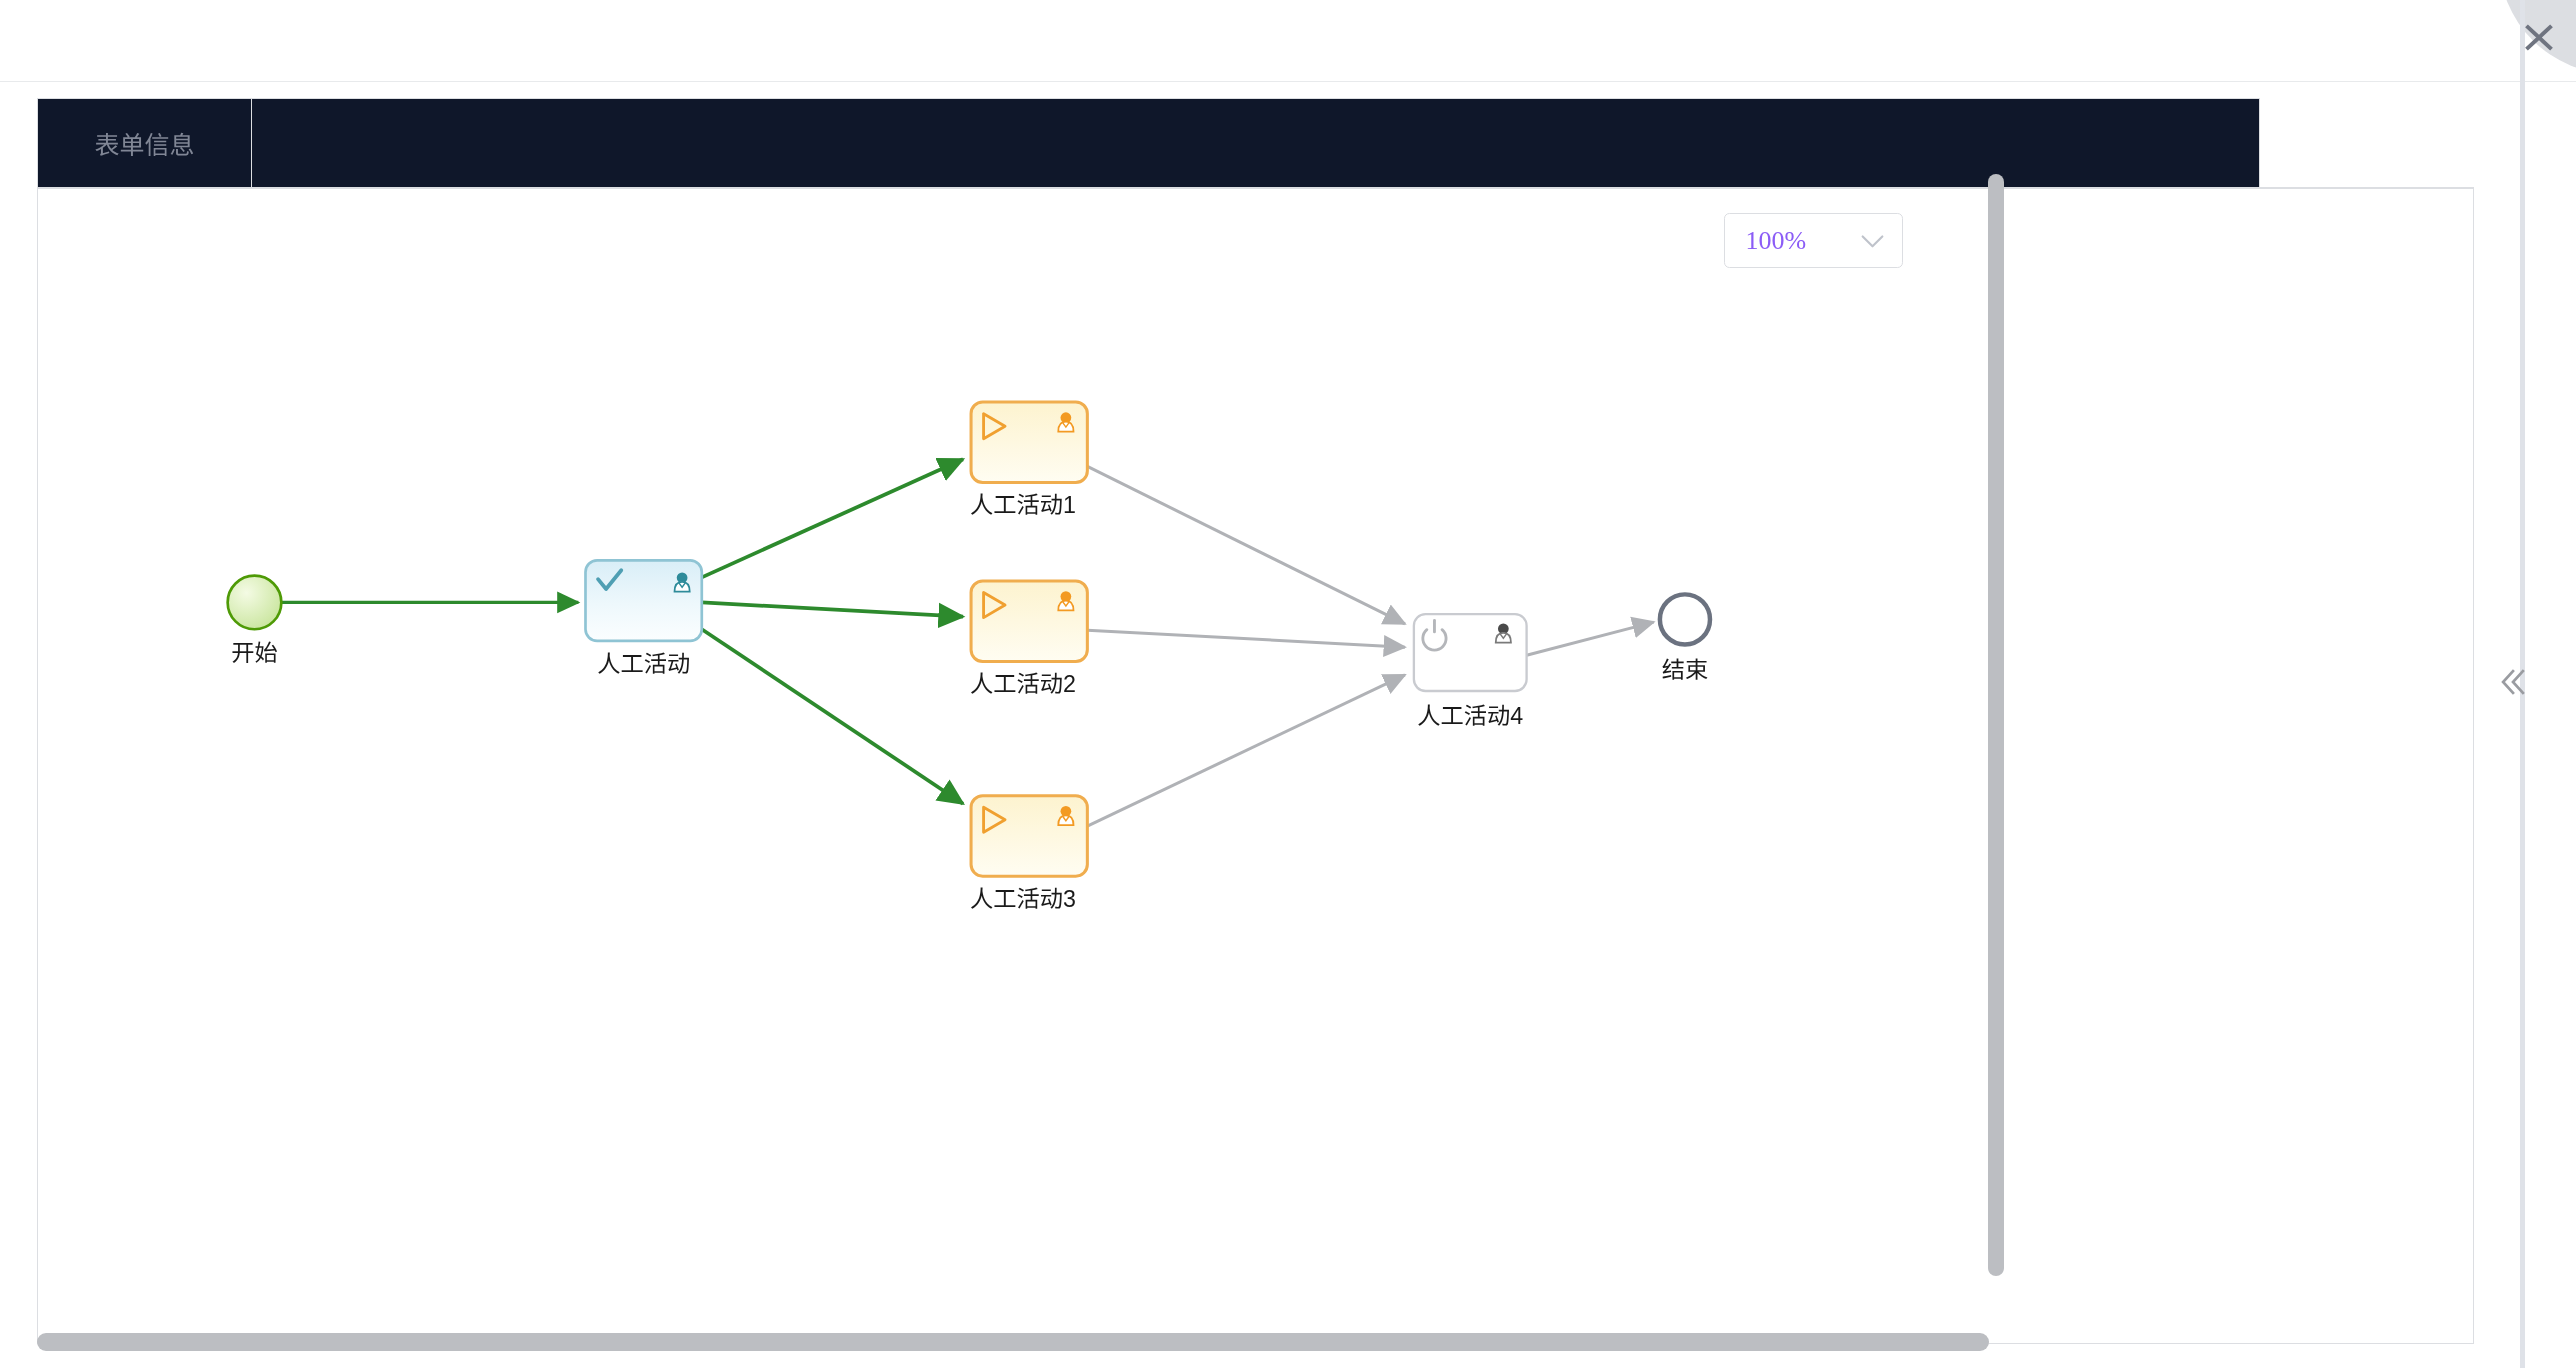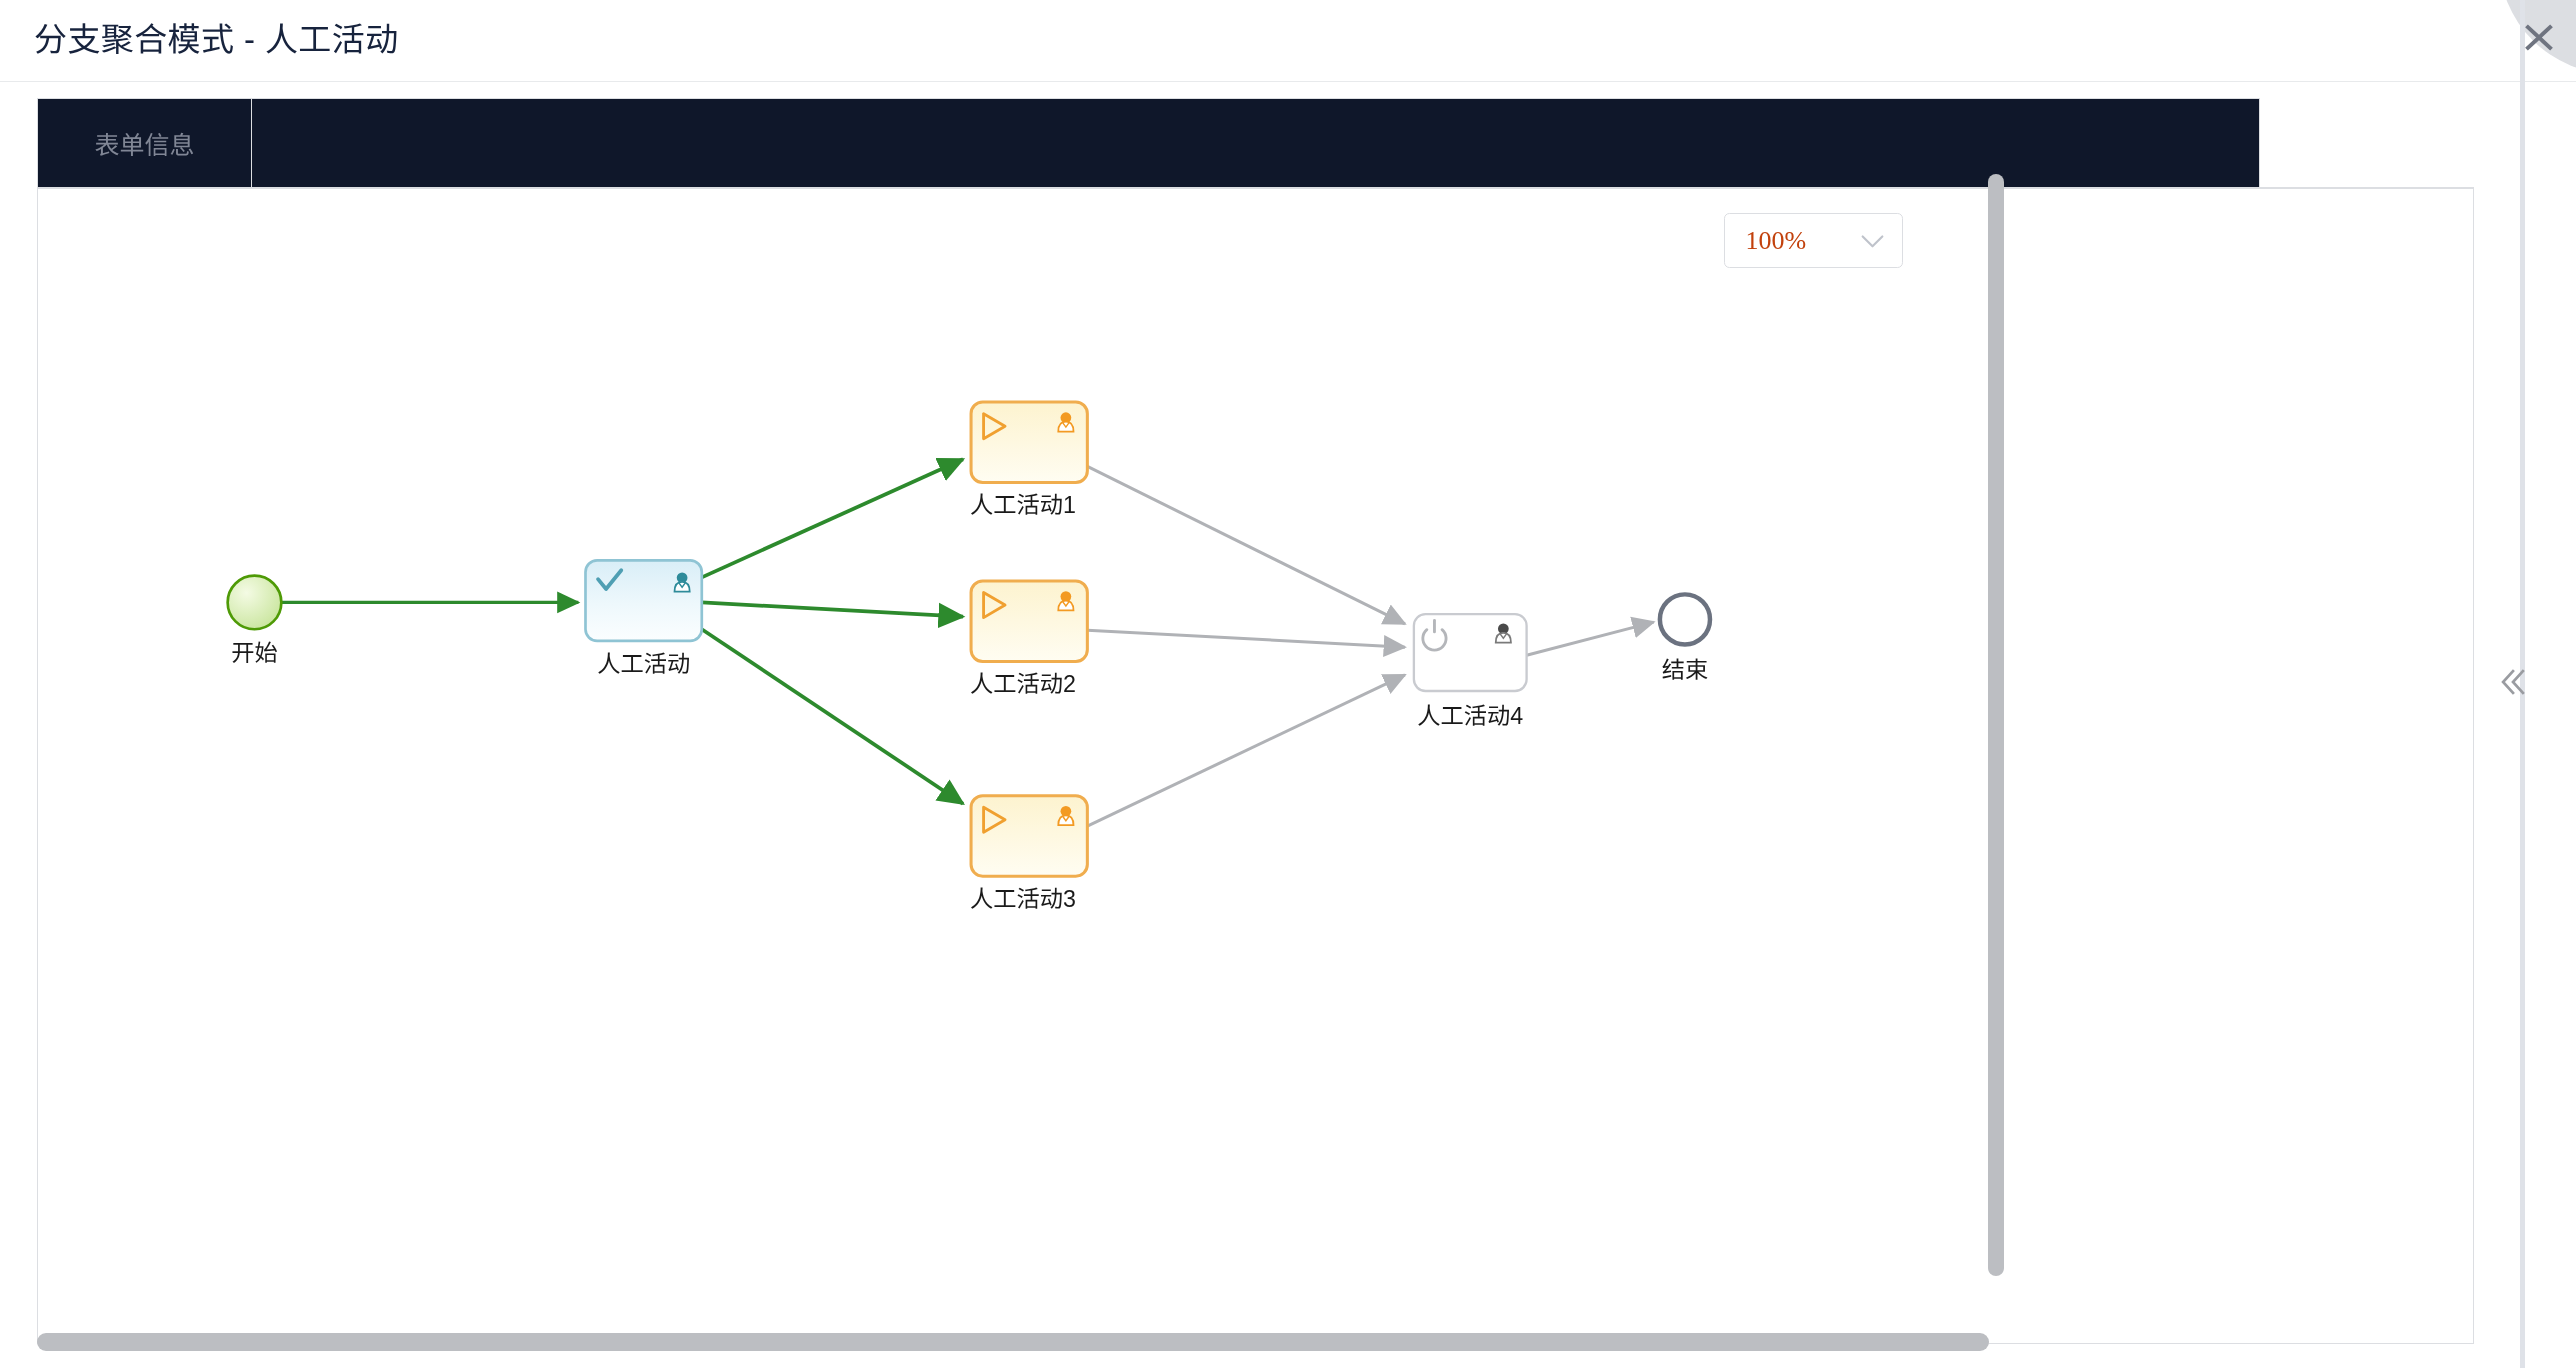--- a/index.html
+++ b/index.html
@@ -163,21 +163,21 @@
     box-sizing: border-box;
     border: 0.9px solid #dcdee2;
     border-radius: 5.4px;
     background: #fff;
     display: flex;
     align-items: center;
     cursor: pointer;
   }
   .zoom-select .zoom-value {
     font-size: 26px;
-    color: #c2410c;
+    color: #8b5cf6;
     margin-left: 20.6px;
     font-family: "Liberation Serif", "DejaVu Serif", serif;
   }
   .zoom-select .chev {
     position: absolute;
     right: 16px;
     top: 18px;
   }
 
   
@@ -231,21 +231,20 @@
     height: 36px;
     cursor: pointer;
   }
 </style>
 </head>
 <body>
 
 <div class="dialog">
 
   <div class="dialog-header">
-    <div class="dialog-title">分支聚合模式 - 人工活动</div>
 
     <div class="close-wedge">
       <div class="wedge-bg"></div>
       <svg width="50" height="47" viewBox="0 0 56 52">
         <path d="M14 13 L42 39 M42 13 L14 39" stroke="#6f7480" stroke-width="4.5" fill="none" stroke-linecap="butt"></path>
       </svg>
     </div>
   </div>
 
   <div class="tabs-wrap">

